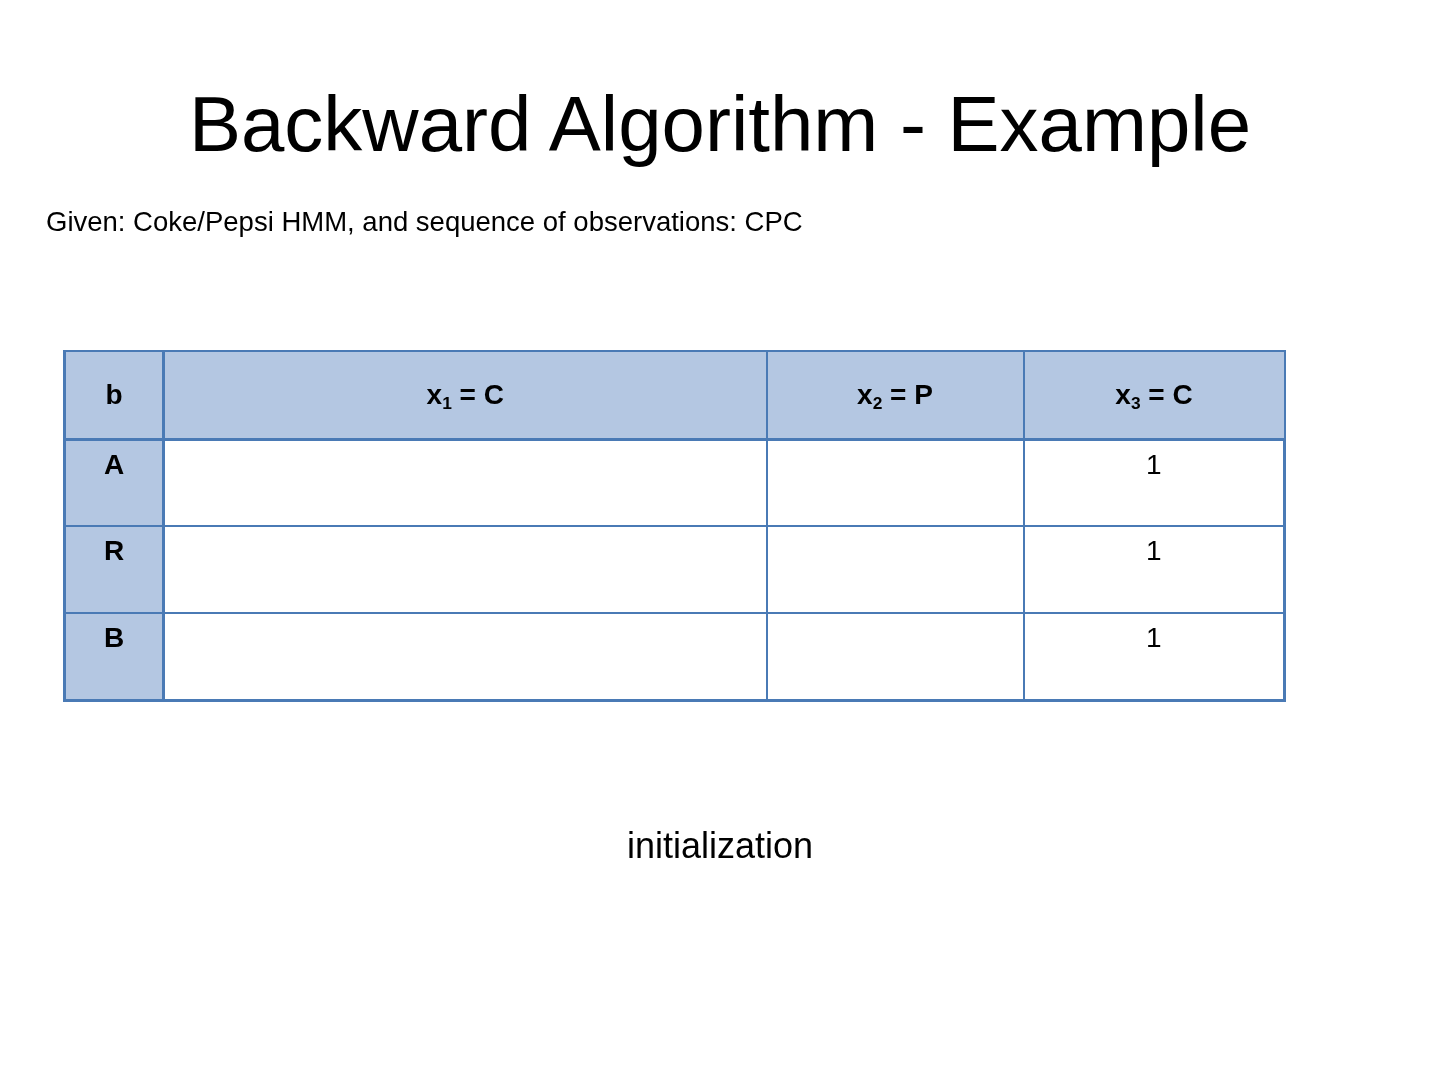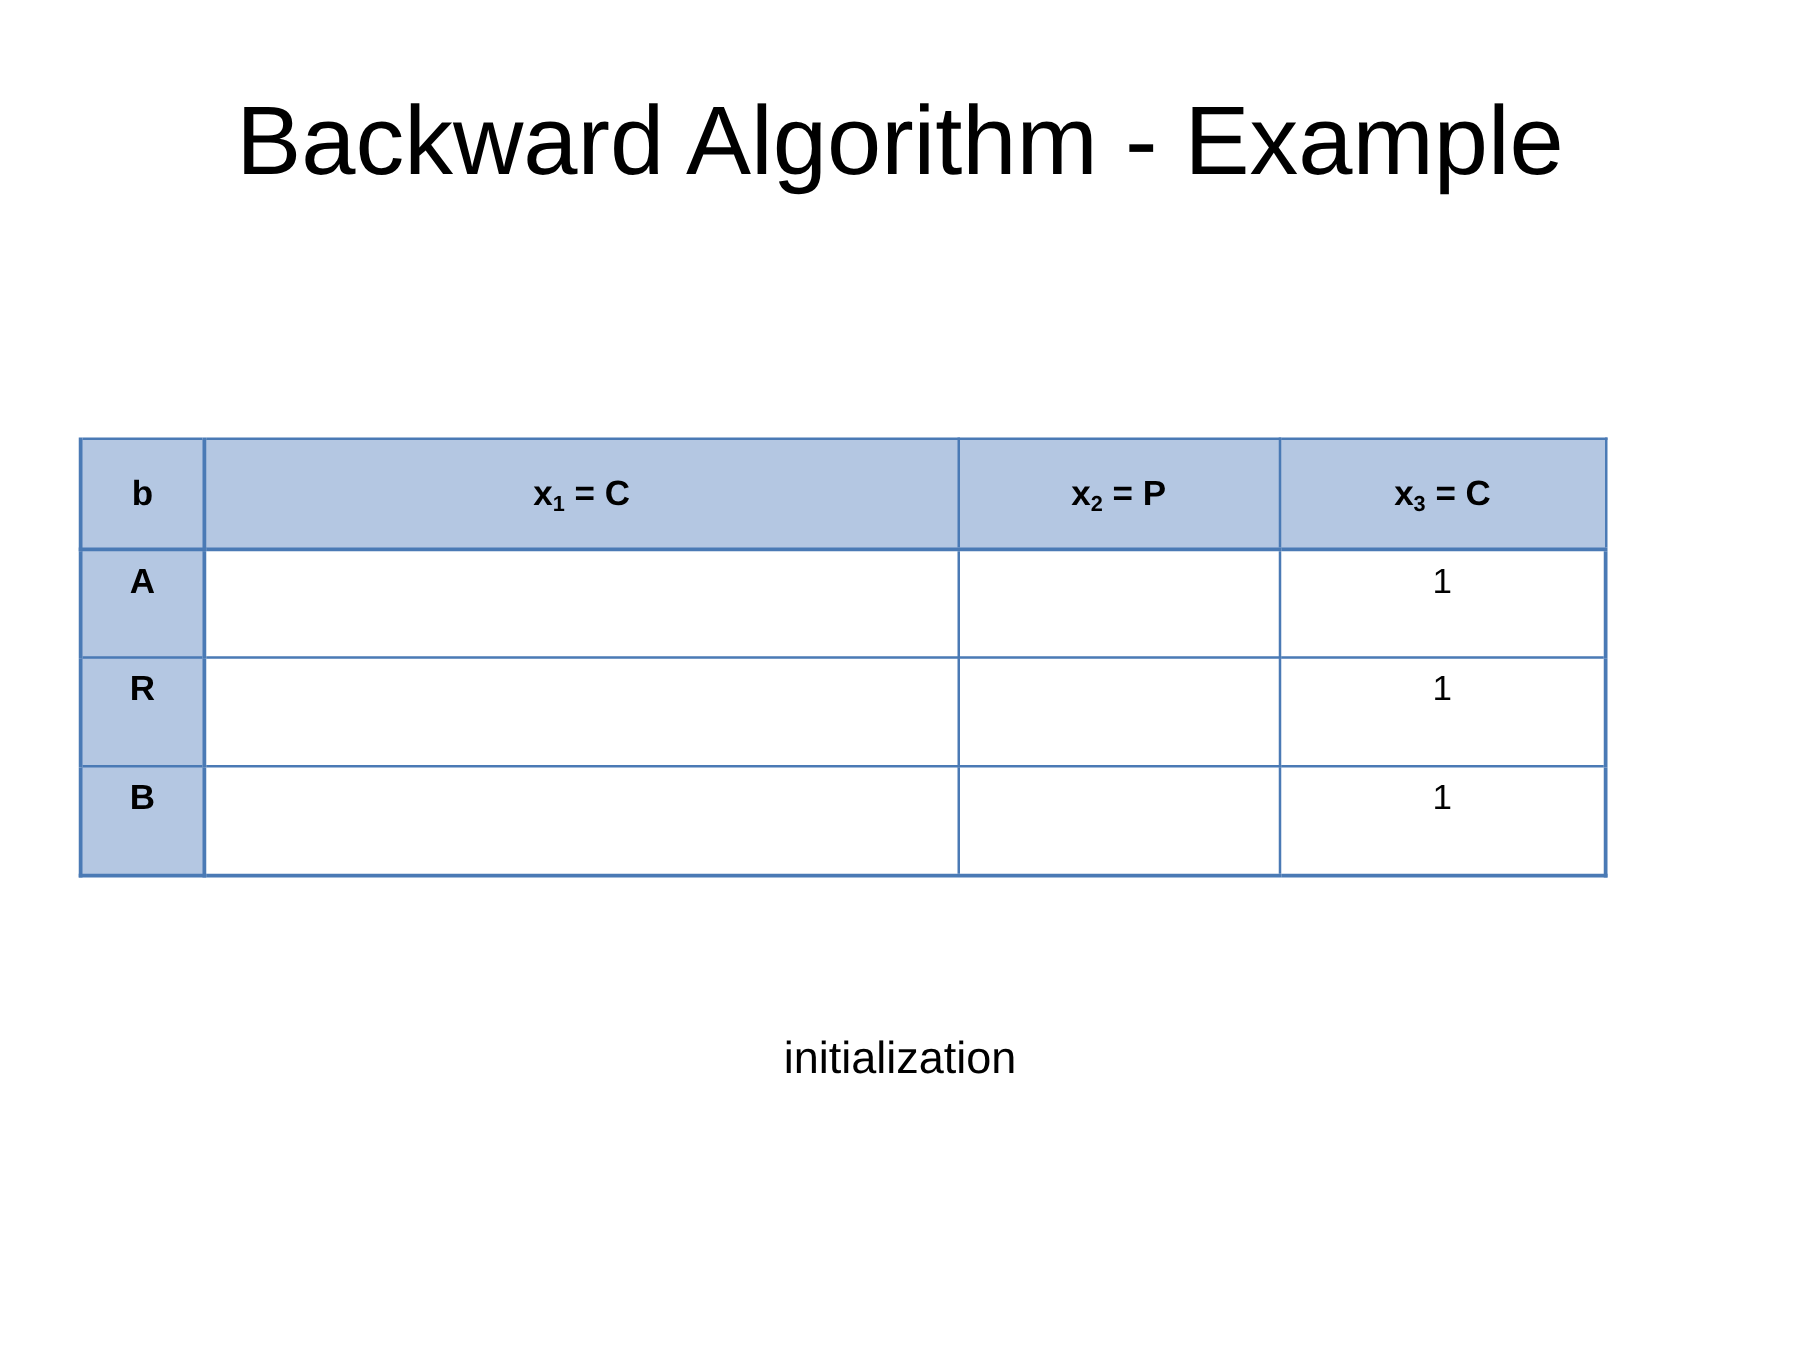--- a/index.html
+++ b/index.html
@@ -13,21 +13,21 @@
     font-family: "Liberation Sans", sans-serif;
     color: #000000;
     overflow: hidden;
     position: relative;
   }
 
   
   .slide-title {
     position: absolute;
     left: 0;
-    top: 72px;
+    top: 84px;
     width: 1440px;
     text-align: center;
     font-size: 78px;
     line-height: 1.05;
     font-weight: 400;
     letter-spacing: 0px;
     white-space: nowrap;
   }
 
   
@@ -133,20 +133,21 @@
     font-weight: 400;
     line-height: 1.1;
   }
 </style>
 </head>
 <body>
 
 <div class="slide-title">Backward Algorithm - Example</div>
 
 <div class="body-text">
+  <div class="body-line">Given: Coke/Pepsi HMM, and sequence of observations: CPC</div>
 </div>
 
 <table class="hmm-table">
   <colgroup>
     <col class="c-label">
     <col class="c-x1">
     <col class="c-x2">
     <col class="c-x3">
   </colgroup>
   <thead>

